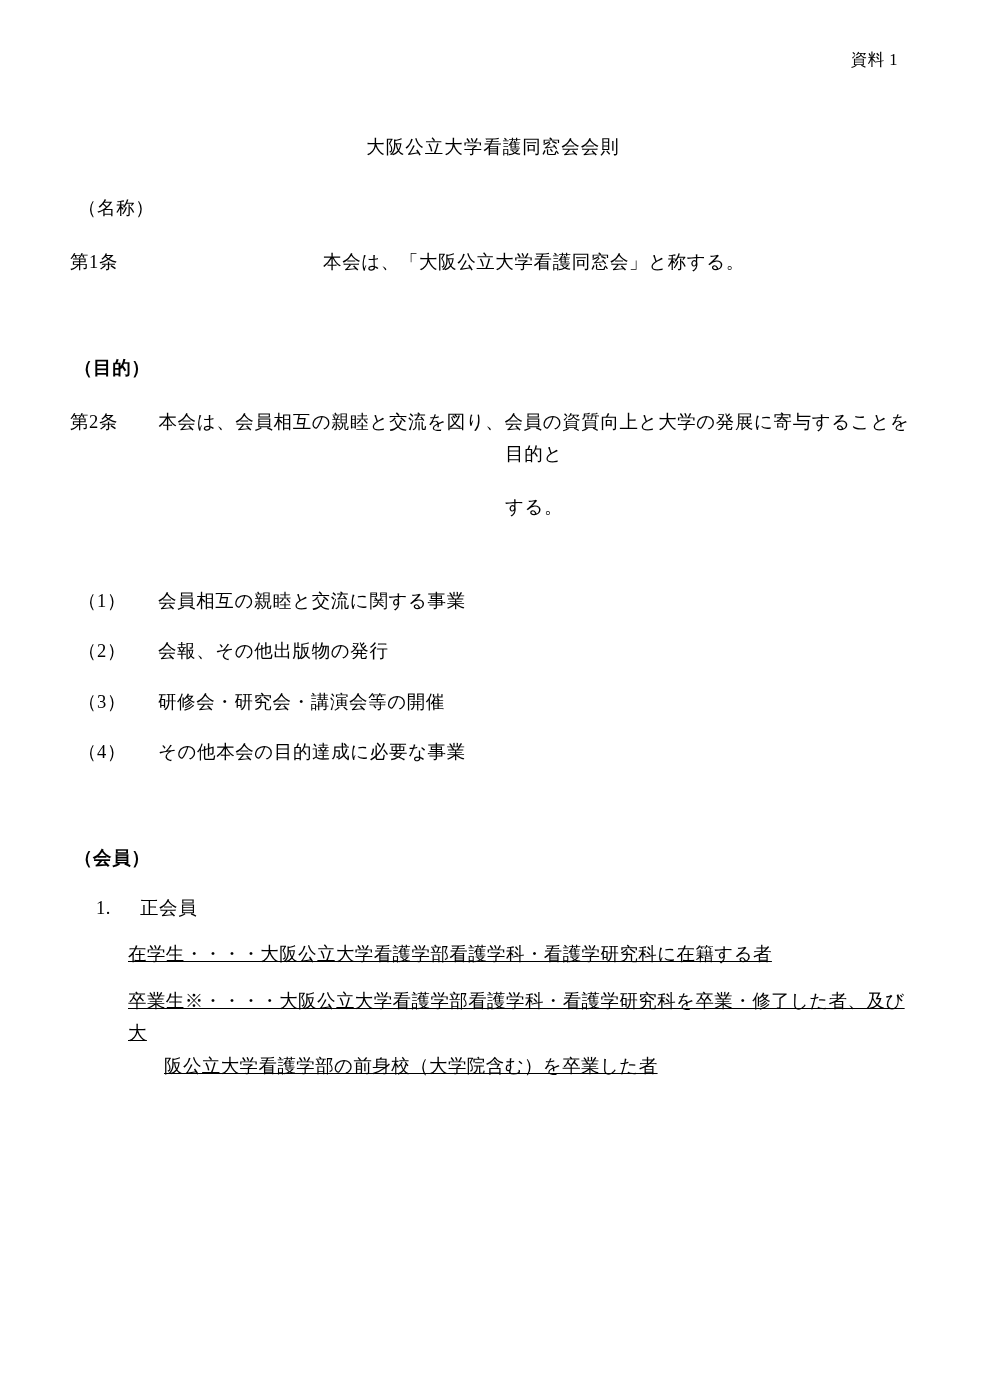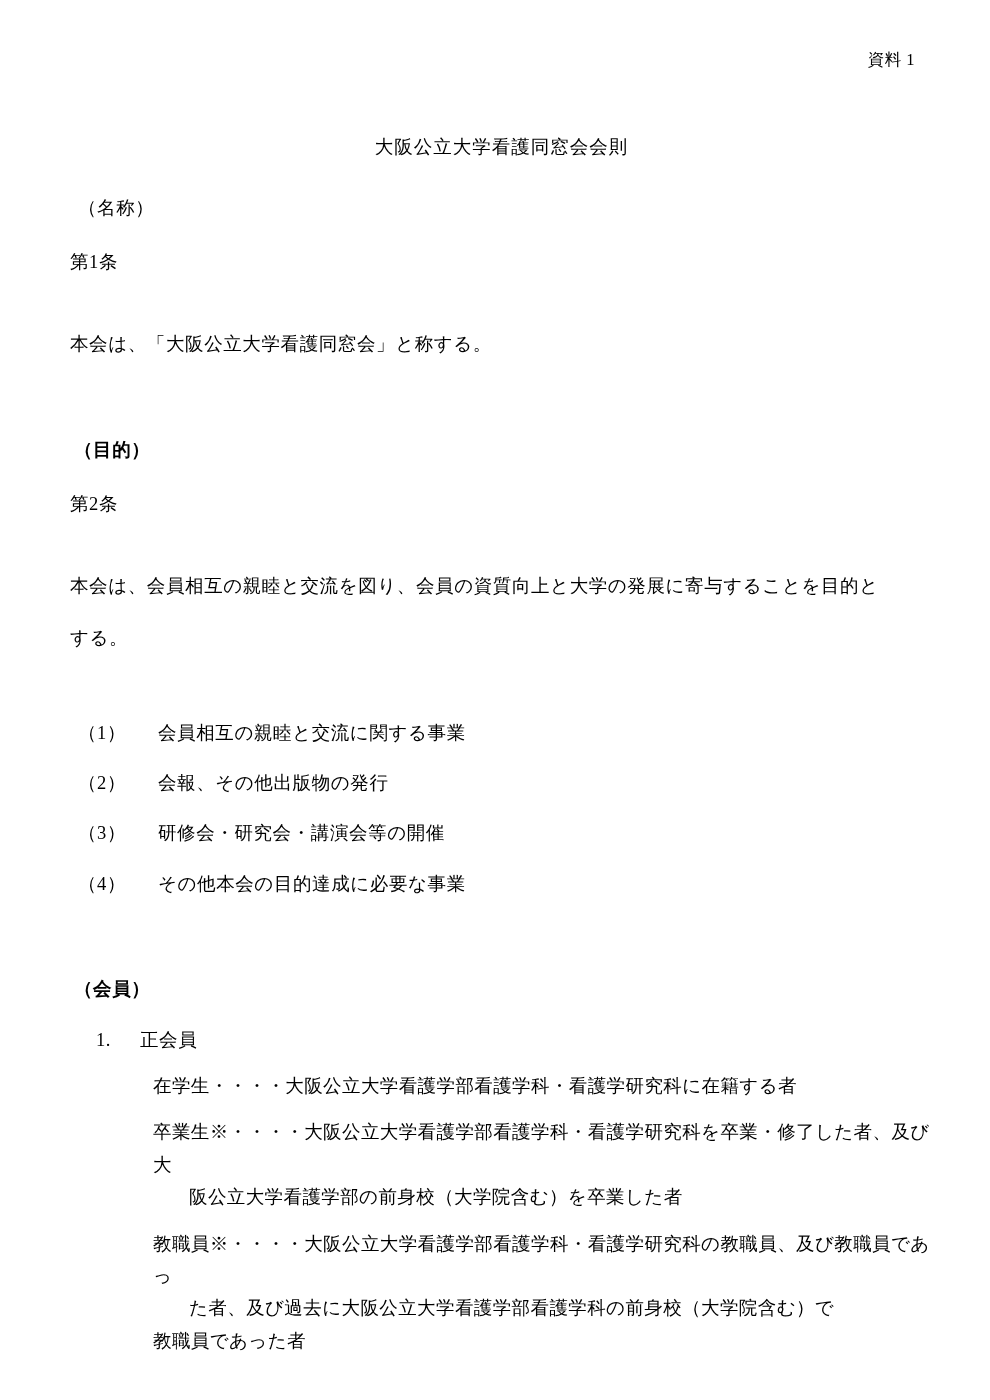--- a/index.html
+++ b/index.html
@@ -13,21 +13,21 @@
     font-family: "Liberation Serif", "DejaVu Serif", serif;
     color: #000000;
     position: relative;
     overflow: hidden;
   }
   .page {
     position: relative;
     width: 990px;
     height: 1400px;
     box-sizing: border-box;
-    padding: 40px 57px 0 70px;
+    padding: 40px 74px 0 70px;
   }
   .header-label {
     text-align: right;
     font-size: 16.5px;
     letter-spacing: 0.5px;
     margin: 8px 18px 0 0;
     line-height: 1.4;
   }
   .doc-title {
     text-align: center;
@@ -45,28 +45,28 @@
   }
   .indent-0 { margin-left: 8px; }
   .indent-1 { margin-left: 4px; font-weight: bold; }
 
   .article {
     font-size: 18.5px;
     letter-spacing: 0.6px;
     line-height: 1.75;
     margin-top: 22px;
     display: flex;
-    flex-direction: column;
   }
   .article .num {
     width: 82px;
     flex: 0 0 82px;
   }
   .article .body {
     flex: 1 1 auto;
+    text-align: center;
   }
   .article .body .cont {
     display: block;
     margin-top: 20px;
   }
   .item {
     font-size: 18.5px;
     letter-spacing: 0.6px;
     line-height: 1.75;
     margin-top: 18px;
@@ -84,21 +84,22 @@
     padding-left: 18px;
     box-sizing: border-box;
   }
   .item .text { flex: 1 1 auto; }
 
   .sub-block {
     font-size: 18.5px;
     letter-spacing: 0.4px;
     line-height: 1.75;
     margin-top: 14px;
-    margin-left: 83px;
+    margin-left: 58px;
+    text-decoration: underline;
   }
   .sub-block .wrap {
     display: block;
     text-indent: 0;
   }
   .sub-line-indent-1 {
     margin-left: 36px;
   }
   .sub-line-indent-2 {
     margin-left: 0px;
@@ -162,19 +163,14 @@
 
   <div class="sub-block">
     <span class="wrap">在学生・・・・大阪公立大学看護学部看護学科・看護学研究科に在籍する者</span>
   </div>
 
   <div class="sub-block">
     <span class="wrap">卒業生※・・・・大阪公立大学看護学部看護学科・看護学研究科を卒業・修了した者、及び大</span>
     <span class="wrap sub-line-indent-1">阪公立大学看護学部の前身校（大学院含む）を卒業した者</span>
   </div>
 
-  <div class="sub-block">
-    <span class="wrap">教職員※・・・・大阪公立大学看護学部看護学科・看護学研究科の教職員、及び教職員であっ</span>
-    <span class="wrap sub-line-indent-1">た者、及び過去に大阪公立大学看護学部看護学科の前身校（大学院含む）で</span>
-    <span class="wrap sub-line-indent-2">教職員であった者</span>
-  </div>
 
 </div>
 
 </body></html>

